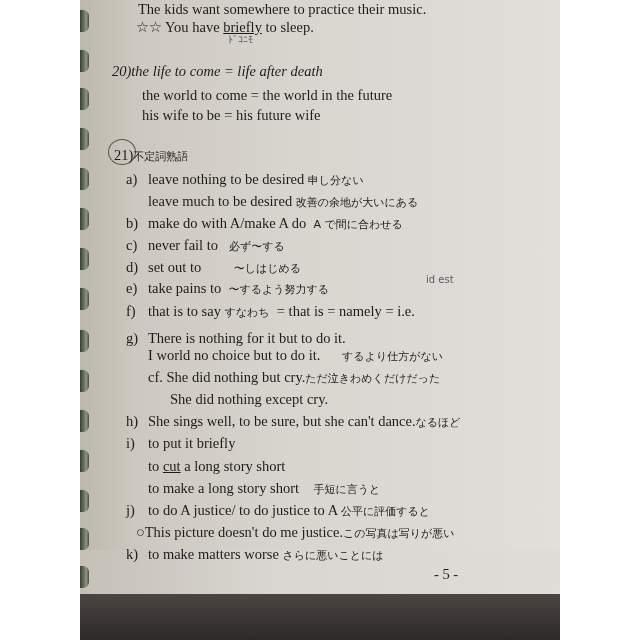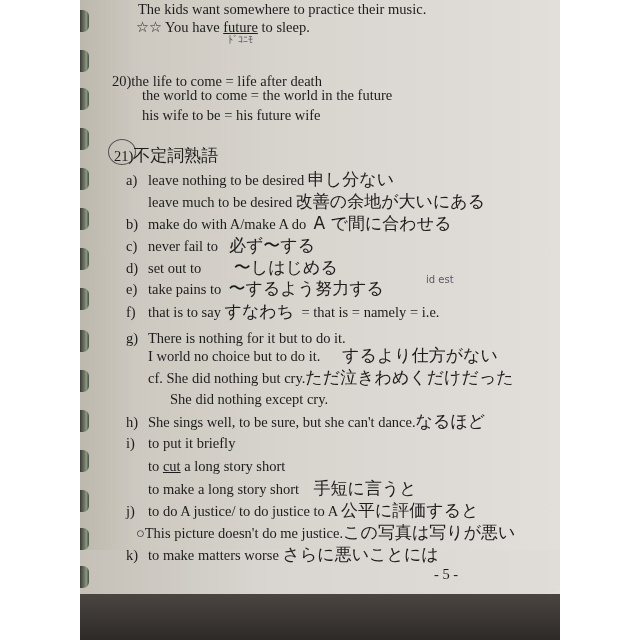--- a/index.html
+++ b/index.html
@@ -25,21 +25,21 @@
   }
   .coil {
     position:absolute; left:0; width:9px; height:22px;
     background: linear-gradient(90deg, #3d3d36 0%, #6f7a66 50%, #8c9a82 70%, #4a4a40 100%);
     border-radius: 0 6px 6px 0;
   }
   .text-layer { position:absolute; left:0; top:0; width:412px; height:640px; color:#1d1c1c; }
   .line {
     position:absolute; white-space:nowrap; font-size:14.5px; line-height:18px;
   }
-  .jp { font-family: "DejaVu Sans", sans-serif; font-size:17px; }
+  .jp { font-family: "DejaVu Sans", sans-serif; font-size:11px; }
   .label { display:inline-block; width:22px; }
   .underline { text-decoration: underline; }
   .hand {
     position:absolute; font-family:"DejaVu Sans", sans-serif; color:#5a5a66; white-space:nowrap;
   }
   .circle {
     position:absolute; border:1.5px solid #555; border-radius:50%;
   }
   .pagenum { position:absolute; font-size:14.5px; }
 </style>
@@ -65,25 +65,25 @@
     <div class="coil" style="top:450px"></div>
     <div class="coil" style="top:490px"></div>
     <div class="coil" style="top:528px"></div>
     <div class="coil" style="top:566px"></div>
   </div>
 
   <div class="text-layer">
 
     <div class="line" style="left:58px; top:0px;">The kids want somewhere to practice their music.</div>
     <div class="line" style="left:56px; top:18px;">
-      <span>☆☆ You have </span><span class="underline">future</span><span> to sleep.</span>
+      <span>☆☆ You have </span><span class="underline">briefly</span><span> to sleep.</span>
     </div>
     <div class="hand" style="left:148px; top:34px; font-size:10px;">ﾄﾞｺﾆﾓ</div>
 
-    <div class="line" style="left:32px; top:72px;">
+    <div class="line" style="left:32px; top:62px;font-style:italic;">
       <span>20)</span><span>the life to come = life after death</span>
     </div>
     <div class="line" style="left:62px; top:86px;">the world to come = the world in the future</div>
     <div class="line" style="left:62px; top:106px;">his wife to be = his future wife</div>
 
     <div class="circle" style="left:28px; top:139px; width:26px; height:24px;"></div>
     <div class="line" style="left:34px; top:146px;">
       <span>21)</span><span class="jp">不定詞熟語</span>
     </div>
 

